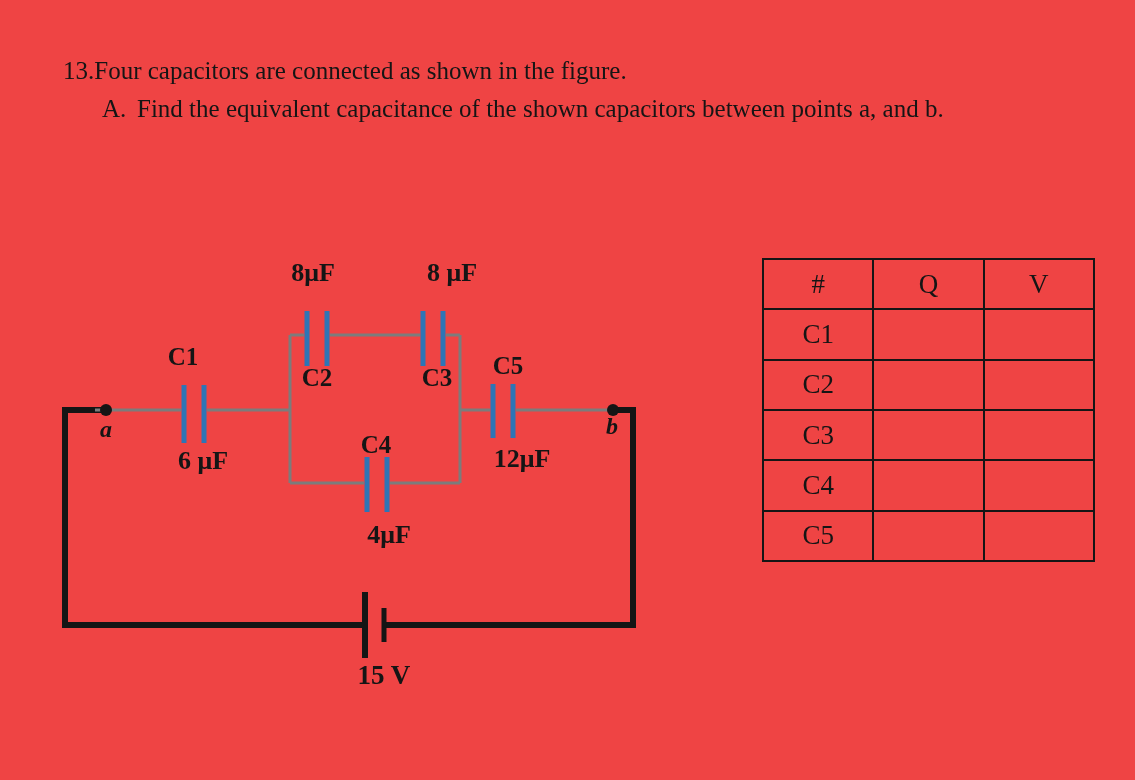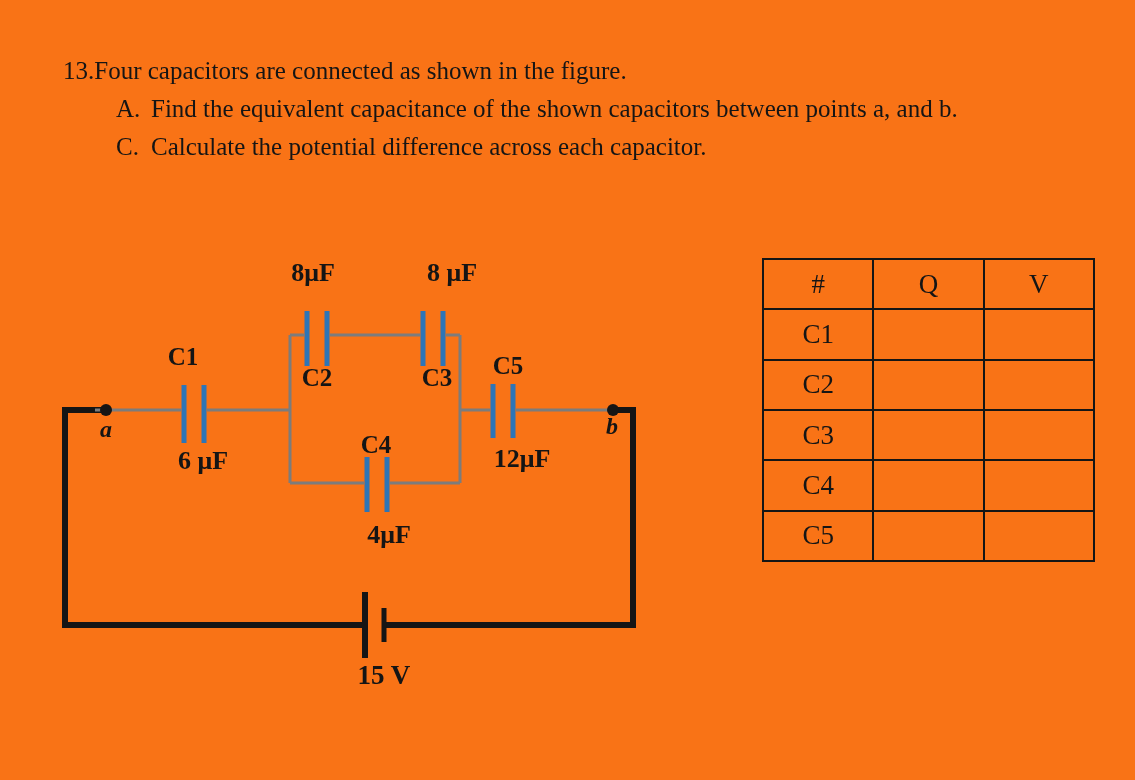--- a/index.html
+++ b/index.html
@@ -1,31 +1,31 @@
 <!DOCTYPE html>
 <html><head>
 <meta charset="utf-8">
 <style>
   html,body{margin:0;padding:0;background:#ffffff;}
   .page{
     position:relative;
     width:1135px;height:780px;
-    background:#f97316;
+    background:#ef4444;
     overflow:hidden;
     font-family:"Liberation Serif","DejaVu Serif",serif;
     color:#151515;
   }
   
   .problem{
     position:absolute;left:63px;top:52px;
     font-size:25px;line-height:38px;
     white-space:nowrap;
   }
   .problem .title{display:block;}
-  .problem .items{margin-left:53px;}
+  .problem .items{margin-left:39px;}
   .problem .item{display:block;}
   .problem .item-label{display:inline-block;width:35px;}
   
   .circuit{position:absolute;left:0;top:0;width:1135px;height:780px;}
   .circuit text{
     font-family:"Liberation Serif","DejaVu Serif",serif;
     font-weight:bold;fill:#151515;
   }
   .cap-name{font-size:25px;}
   .cap-value{font-size:26px;}
@@ -46,21 +46,20 @@
 </style>
 </head>
 <body>
 
 <div class="page">
 
   <div class="problem">
     <span class="title">13.Four capacitors are connected as shown in the figure.</span>
     <div class="items">
       <span class="item"><span class="item-label">A.</span><span>Find the equivalent capacitance of the shown capacitors between points a, and b.</span></span>
-      <span class="item"><span class="item-label">C.</span><span>Calculate the potential difference across each capacitor.</span></span>
     </div>
   </div>
 
   <svg class="circuit" viewBox="0 0 1135 780">
 
     <path d="M 110 410 H 65 V 625 H 364" fill="none" stroke="#151515" stroke-width="6"></path>
     <path d="M 384 625 H 633 V 410 H 610" fill="none" stroke="#151515" stroke-width="6"></path>
 
     <path d="M 365 592 V 658" stroke="#151515" stroke-width="6"></path>
     <path d="M 384 608 V 642" stroke="#151515" stroke-width="5"></path>

